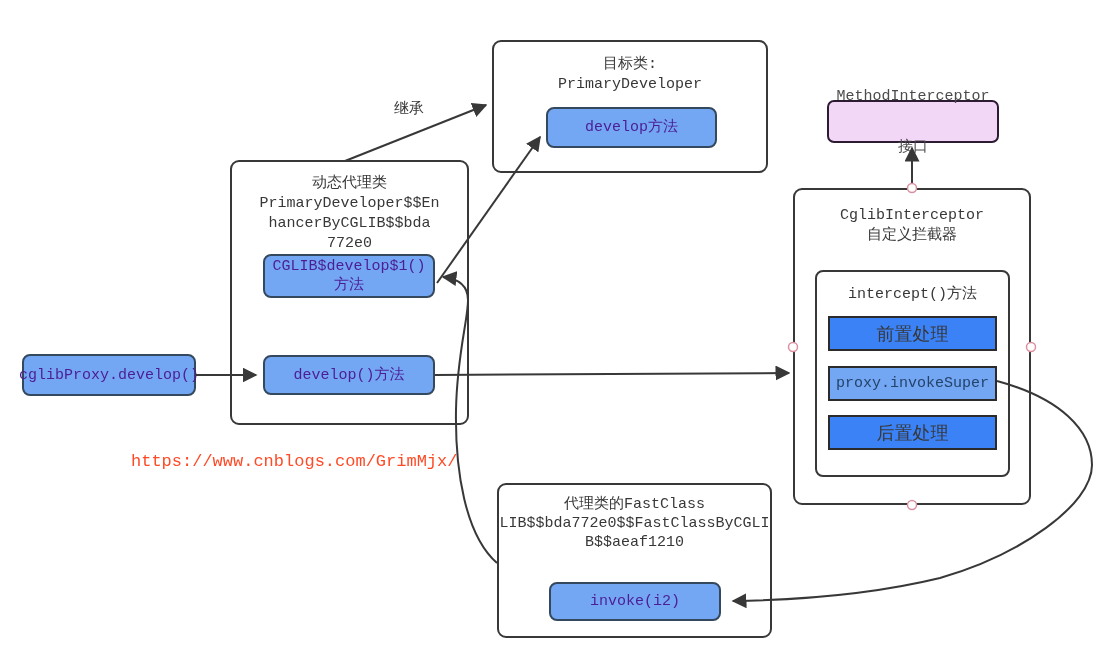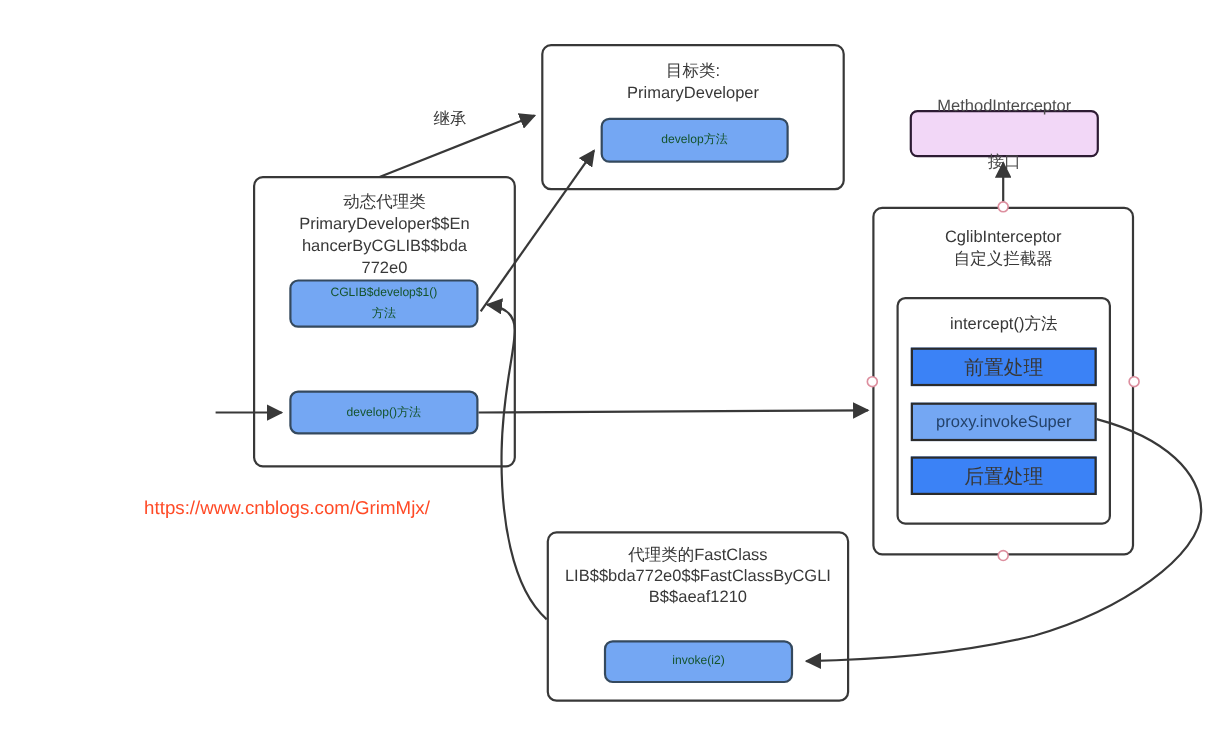--- a/index.html
+++ b/index.html
@@ -1,31 +1,31 @@
 <!DOCTYPE html>
 <html><head>
 <meta charset="utf-8">
 <style>
   html,body{margin:0;padding:0;background:#ffffff;}
   .canvas{
     position:relative;width:1101px;height:670px;background:#ffffff;overflow:hidden;
-    font-family:Liberation Sans, sans-serif;color:#383838;
+    font-family:Liberation Mono, monospace;color:#383838;
   }
   .node{
     position:absolute;background:#ffffff;border:2px solid #383838;border-radius:9px;
     box-sizing:border-box;
   }
   .node-title{
     position:absolute;left:0;right:0;text-align:center;font-size:15px;line-height:20px;color:#383838;
   }
   .node-title span{display:block;}
   .btn-blue{
     position:absolute;background:#74a7f3;border:2px solid #34495e;border-radius:8px;
     box-sizing:border-box;display:flex;align-items:center;justify-content:center;
-    flex-direction:column;font-size:11px;line-height:19px;color:#14532d;text-align:center;
+    flex-direction:column;font-size:15px;line-height:19px;color:#4c1d95;text-align:center;
   }
   .rect-white{
     position:absolute;background:#3b82f6;border:2px solid #2b2b2b;border-radius:0;
     box-sizing:border-box;display:flex;align-items:center;justify-content:center;
     font-size:18px;color:#383838;text-align:left;
   }
   .rect-blue{
     position:absolute;background:#74a7f3;border:2px solid #2b2b2b;border-radius:0;
     box-sizing:border-box;display:flex;align-items:center;justify-content:center;
     font-size:15px;color:#24436b;text-align:center;
@@ -63,20 +63,23 @@
     </div>
   </div>
   <div class="btn-blue" style="left:263px;top:254px;width:172px;height:44px;">
     <span>CGLIB$develop$1()</span>
     <span>方法</span>
   </div>
   <div class="btn-blue" style="left:263px;top:355px;width:172px;height:40px;">
     <span>develop()方法</span>
   </div>
 
+  <div class="btn-blue" style="left:22px;top:354px;width:174px;height:42px;">
+    <span>cglibProxy.develop()</span>
+  </div>
 
   <div class="pink-box" style="left:827px;top:100px;width:172px;height:43px;">
     <span>MethodInterceptor</span>
     <span>接口</span>
   </div>
 
   <div class="node" style="left:793px;top:188px;width:238px;height:317px;">
     <div class="node-title" style="top:16px;">
       <span>CglibInterceptor</span>
       <span>自定义拦截器</span>

